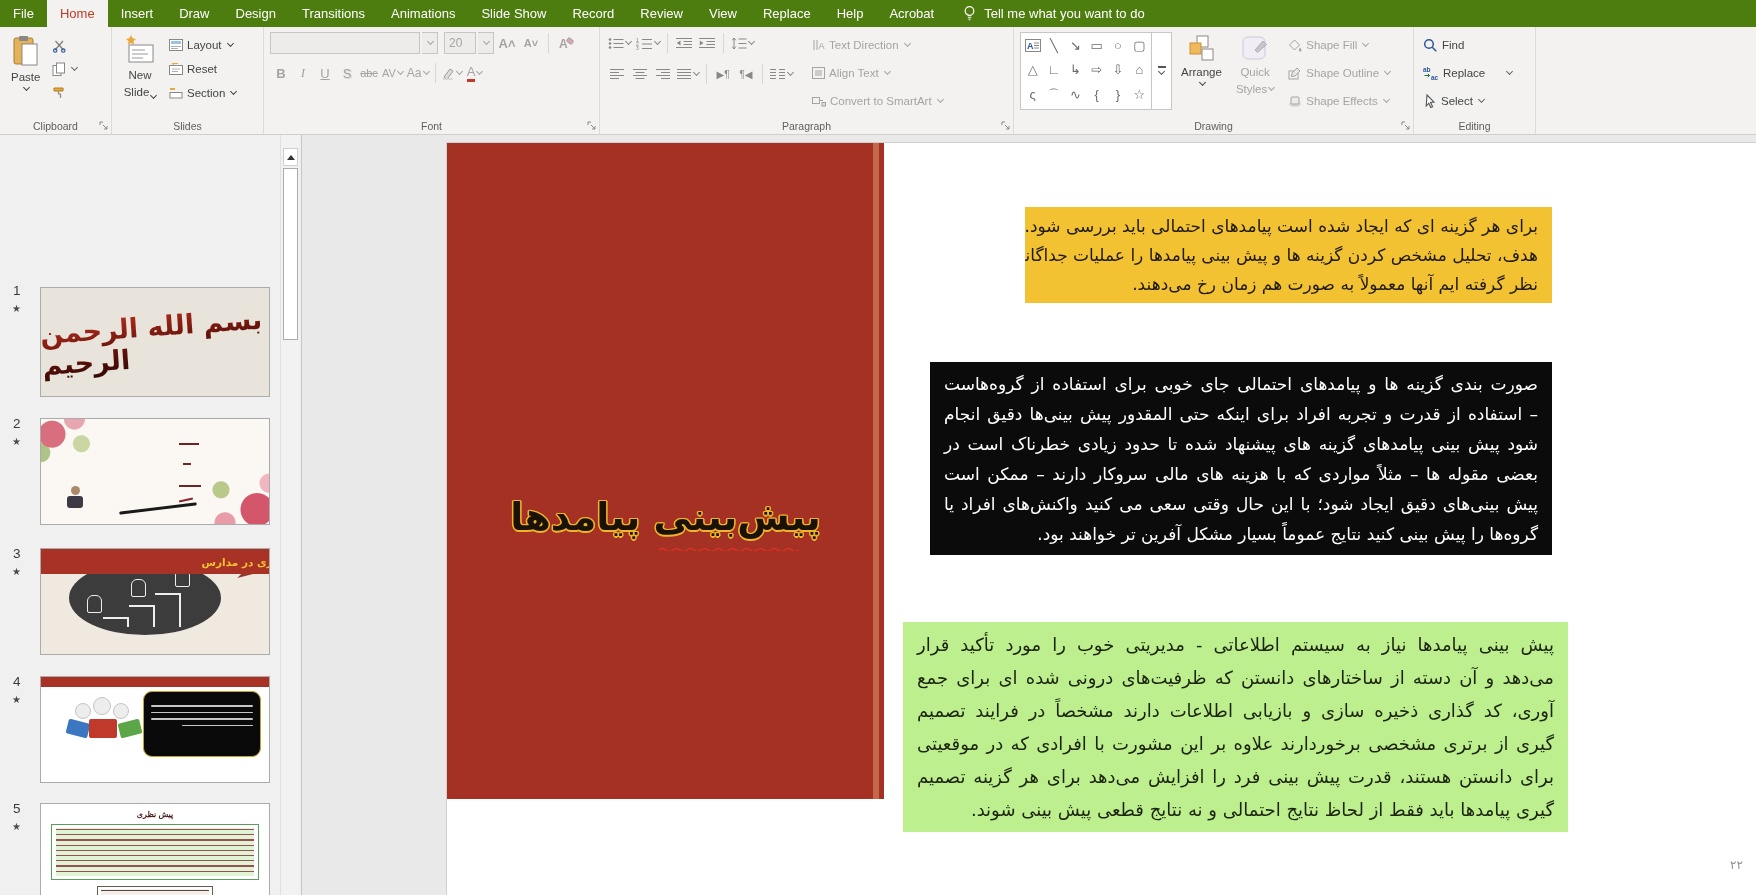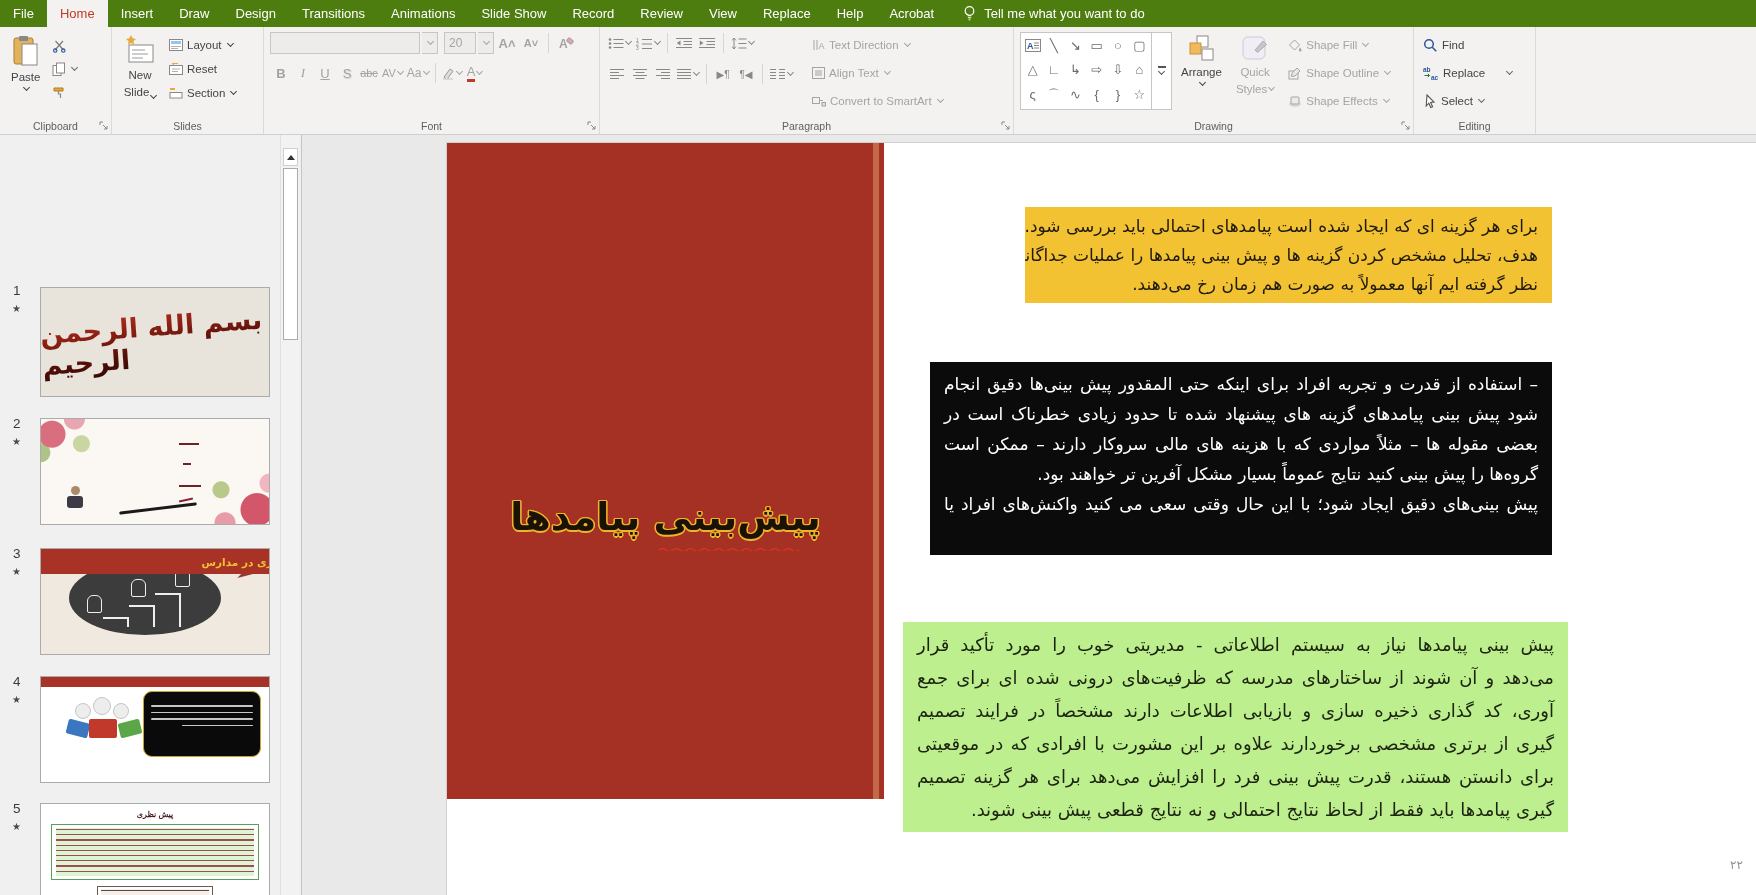--- a/index.html
+++ b/index.html
@@ -636,30 +636,31 @@
         <path d="M0 3 Q3.5 0 7 3 T14 3 T21 3 T28 3 T35 3 T42 3 T49 3 T56 3 T63 3 T70 3 T77 3 T84 3 T91 3 T98 3 T105 3 T112 3 T119 3 T126 3 T133 3 T140 3" fill="none" stroke="#E03020" stroke-width="1.4"></path>
       </svg>
 
       <div class="txtbox ybox" dir="rtl">
         <div class="tl">برای هر گزینه ای که ایجاد شده است پیامدهای احتمالی باید بررسی شود. اگرچه با</div>
         <div class="tl">هدف، تحلیل مشخص کردن گزینه ها و پیش بینی پیامدها را عملیات جداگانه ای در</div>
         <div class="tl last">نظر گرفته ایم آنها معمولاً به صورت هم زمان رخ می‌دهند.</div>
       </div>
 
       <div class="txtbox bbox2" dir="rtl">
+        <div class="tl">صورت بندی گزینه ها و پیامدهای احتمالی جای خوبی برای استفاده از گروه‌هاست</div>
         <div class="tl">– استفاده از قدرت و تجربه افراد برای اینکه حتی المقدور پیش بینی‌ها دقیق انجام</div>
         <div class="tl">شود پیش بینی پیامدهای گزینه های پیشنهاد شده تا حدود زیادی خطرناک است در</div>
         <div class="tl">بعضی مقوله ها – مثلاً مواردی که با هزینه های مالی سروکار دارند – ممکن است</div>
+        <div class="tl">پیش بینی‌های دقیق ایجاد شود؛ با این حال وقتی سعی می کنید واکنش‌های افراد یا</div>
         <div class="tl last">گروه‌ها را پیش بینی کنید نتایج عموماً بسیار مشکل آفرین تر خواهند بود.</div>
-        <div class="tl">پیش بینی‌های دقیق ایجاد شود؛ با این حال وقتی سعی می کنید واکنش‌های افراد یا</div>
       </div>
 
       <div class="txtbox gbox2" dir="rtl">
         <div class="tl">پیش بینی پیامدها نیاز به سیستم اطلاعاتی - مدیریتی خوب را مورد تأکید قرار</div>
-        <div class="tl">می‌دهد و آن شوند از ساختارهای مدرسه که ظرفیت‌های درونی شده ای برای جمع</div>
+        <div class="tl">می‌دهد و آن دسته از ساختارهای دانستن که ظرفیت‌های درونی شده ای برای جمع</div>
         <div class="tl">آوری، کد گذاری ذخیره سازی و بازیابی اطلاعات دارند مشخصاً در فرایند تصمیم</div>
         <div class="tl">گیری از برتری مشخصی برخوردارند علاوه بر این مشورت با افرادی که در موقعیتی</div>
         <div class="tl">برای دانستن هستند، قدرت پیش بینی فرد را افزایش می‌دهد برای هر گزینه تصمیم</div>
         <div class="tl last">گیری پیامدها باید فقط از لحاظ نتایج احتمالی و نه نتایج قطعی پیش بینی شوند.</div>
       </div>
 
       <div class="pagenum">۲۲</div>
     </div>
   </div>
 

